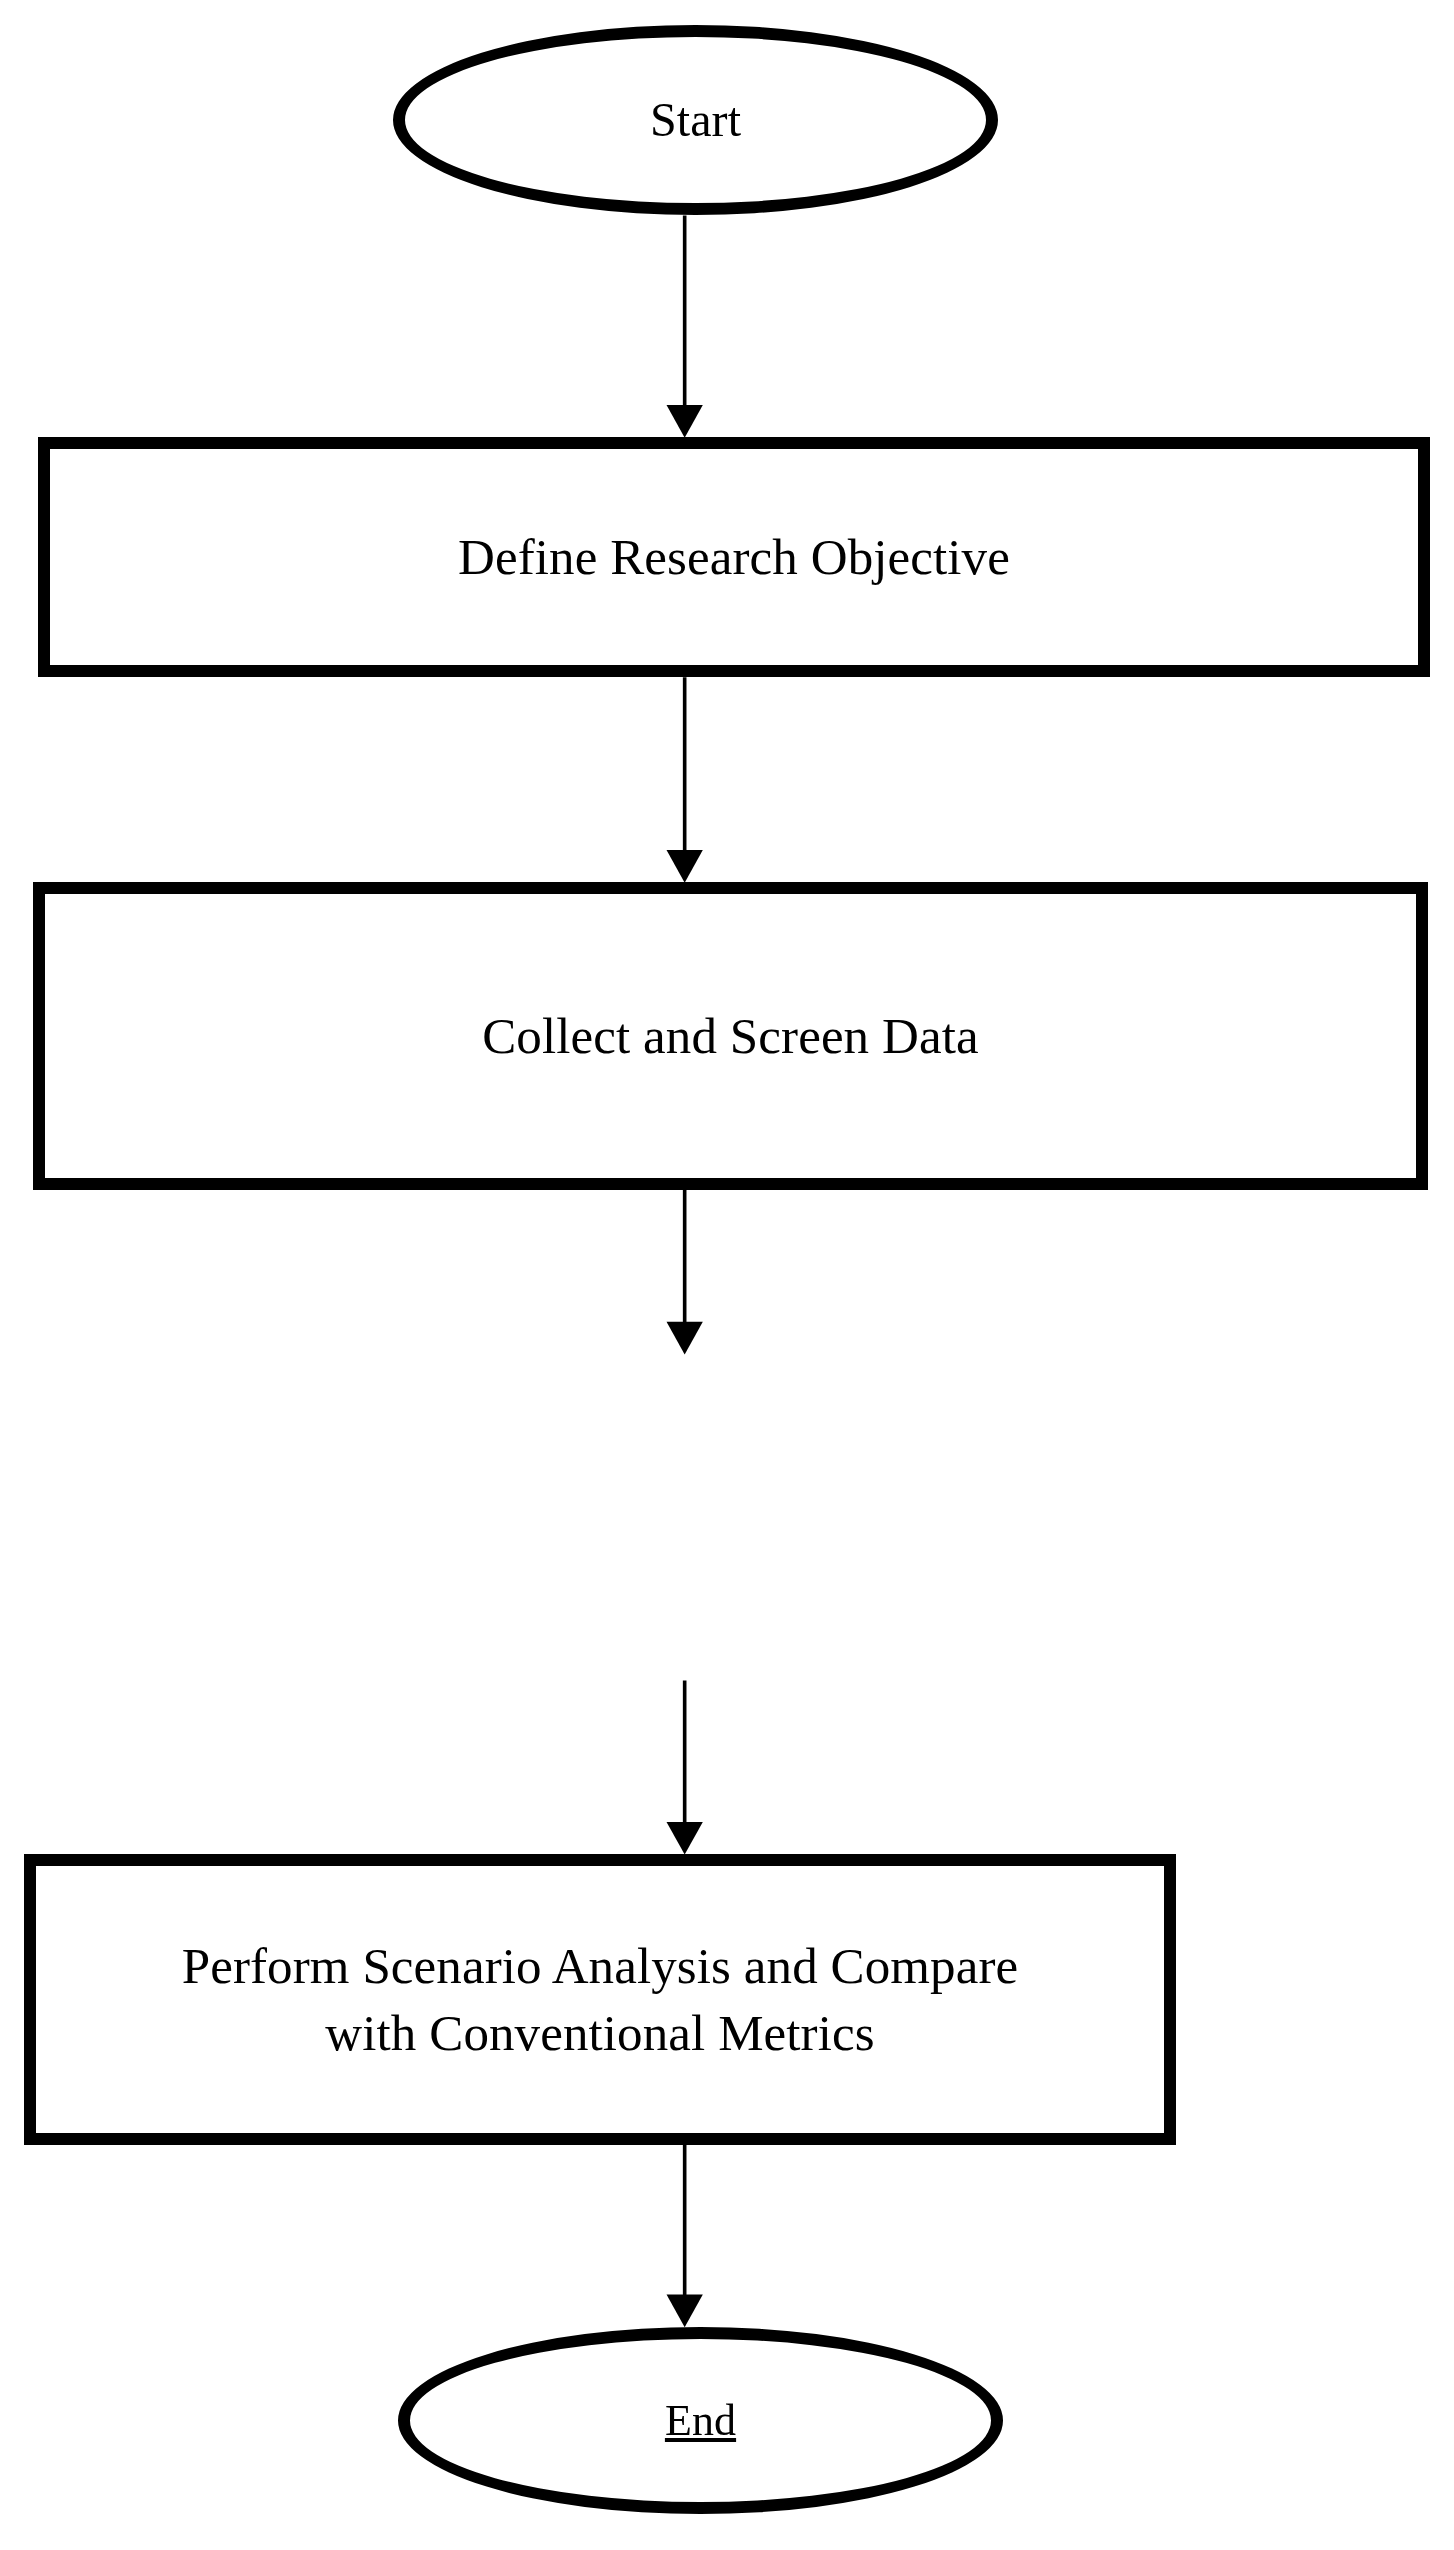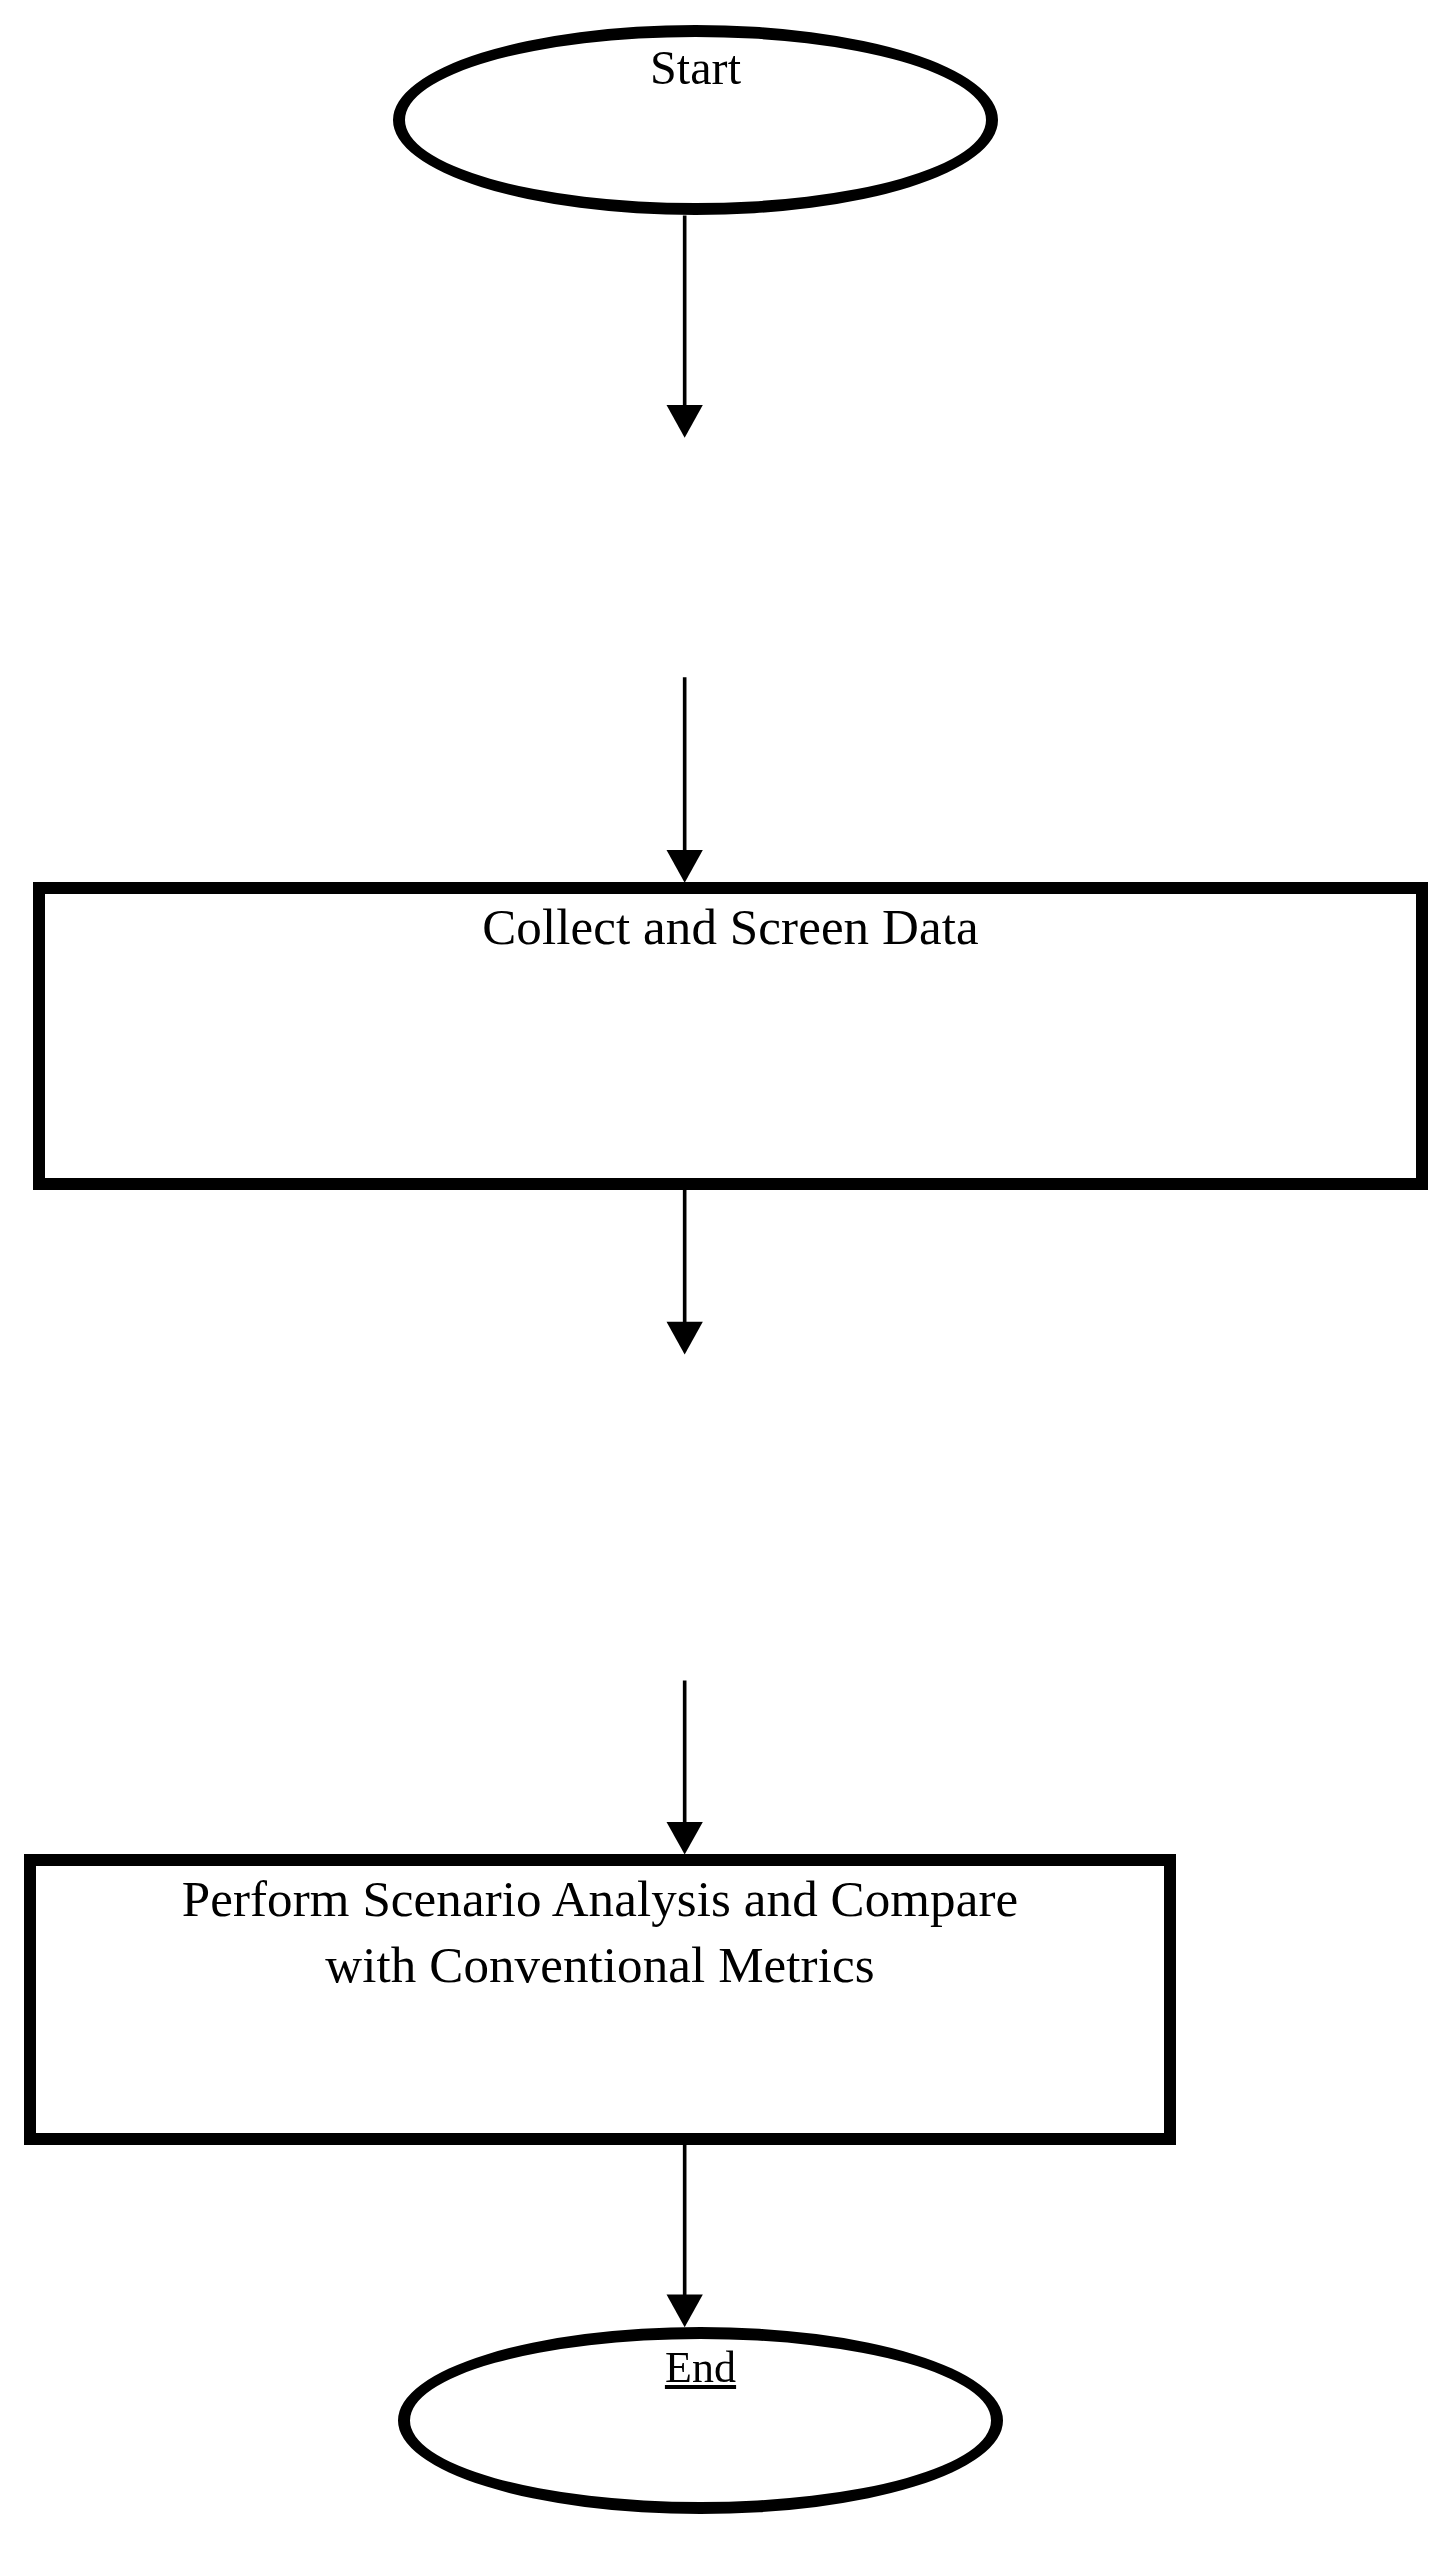--- a/index.html
+++ b/index.html
@@ -14,20 +14,21 @@
     position: relative;
     width: 1455px;
     height: 2550px;
     background: #ffffff;
     overflow: hidden;
   }
   .node {
     position: absolute;
     box-sizing: border-box;
     display: flex;
+    align-items: center;
     justify-content: center;
     text-align: center;
     color: #000000;
     background: #ffffff;
   }
   .terminator {
     border: 12.3px solid #000000;
     border-radius: 50%;
   }
   .process {
@@ -125,20 +126,23 @@
     <g>
       <line class="conn-line" x1="943" y1="2955" x2="943" y2="3168"></line>
       <polygon class="conn-head" points="918,3161 968,3161 943,3206"></polygon>
     </g>
   </svg>
 
   <div id="node-start" class="node terminator">
     <span class="node-label">Start</span>
   </div>
 
+  <div id="node-define" class="node process">
+    <span class="node-label">Define Research Objective</span>
+  </div>
 
   <div id="node-collect" class="node process">
     <span class="node-label">Collect and Screen Data</span>
   </div>
 
 
   <div id="node-scenario" class="node process">
     <span class="node-label">
       <span>Perform Scenario Analysis and Compare</span><br>
       <span>with Conventional Metrics</span>

